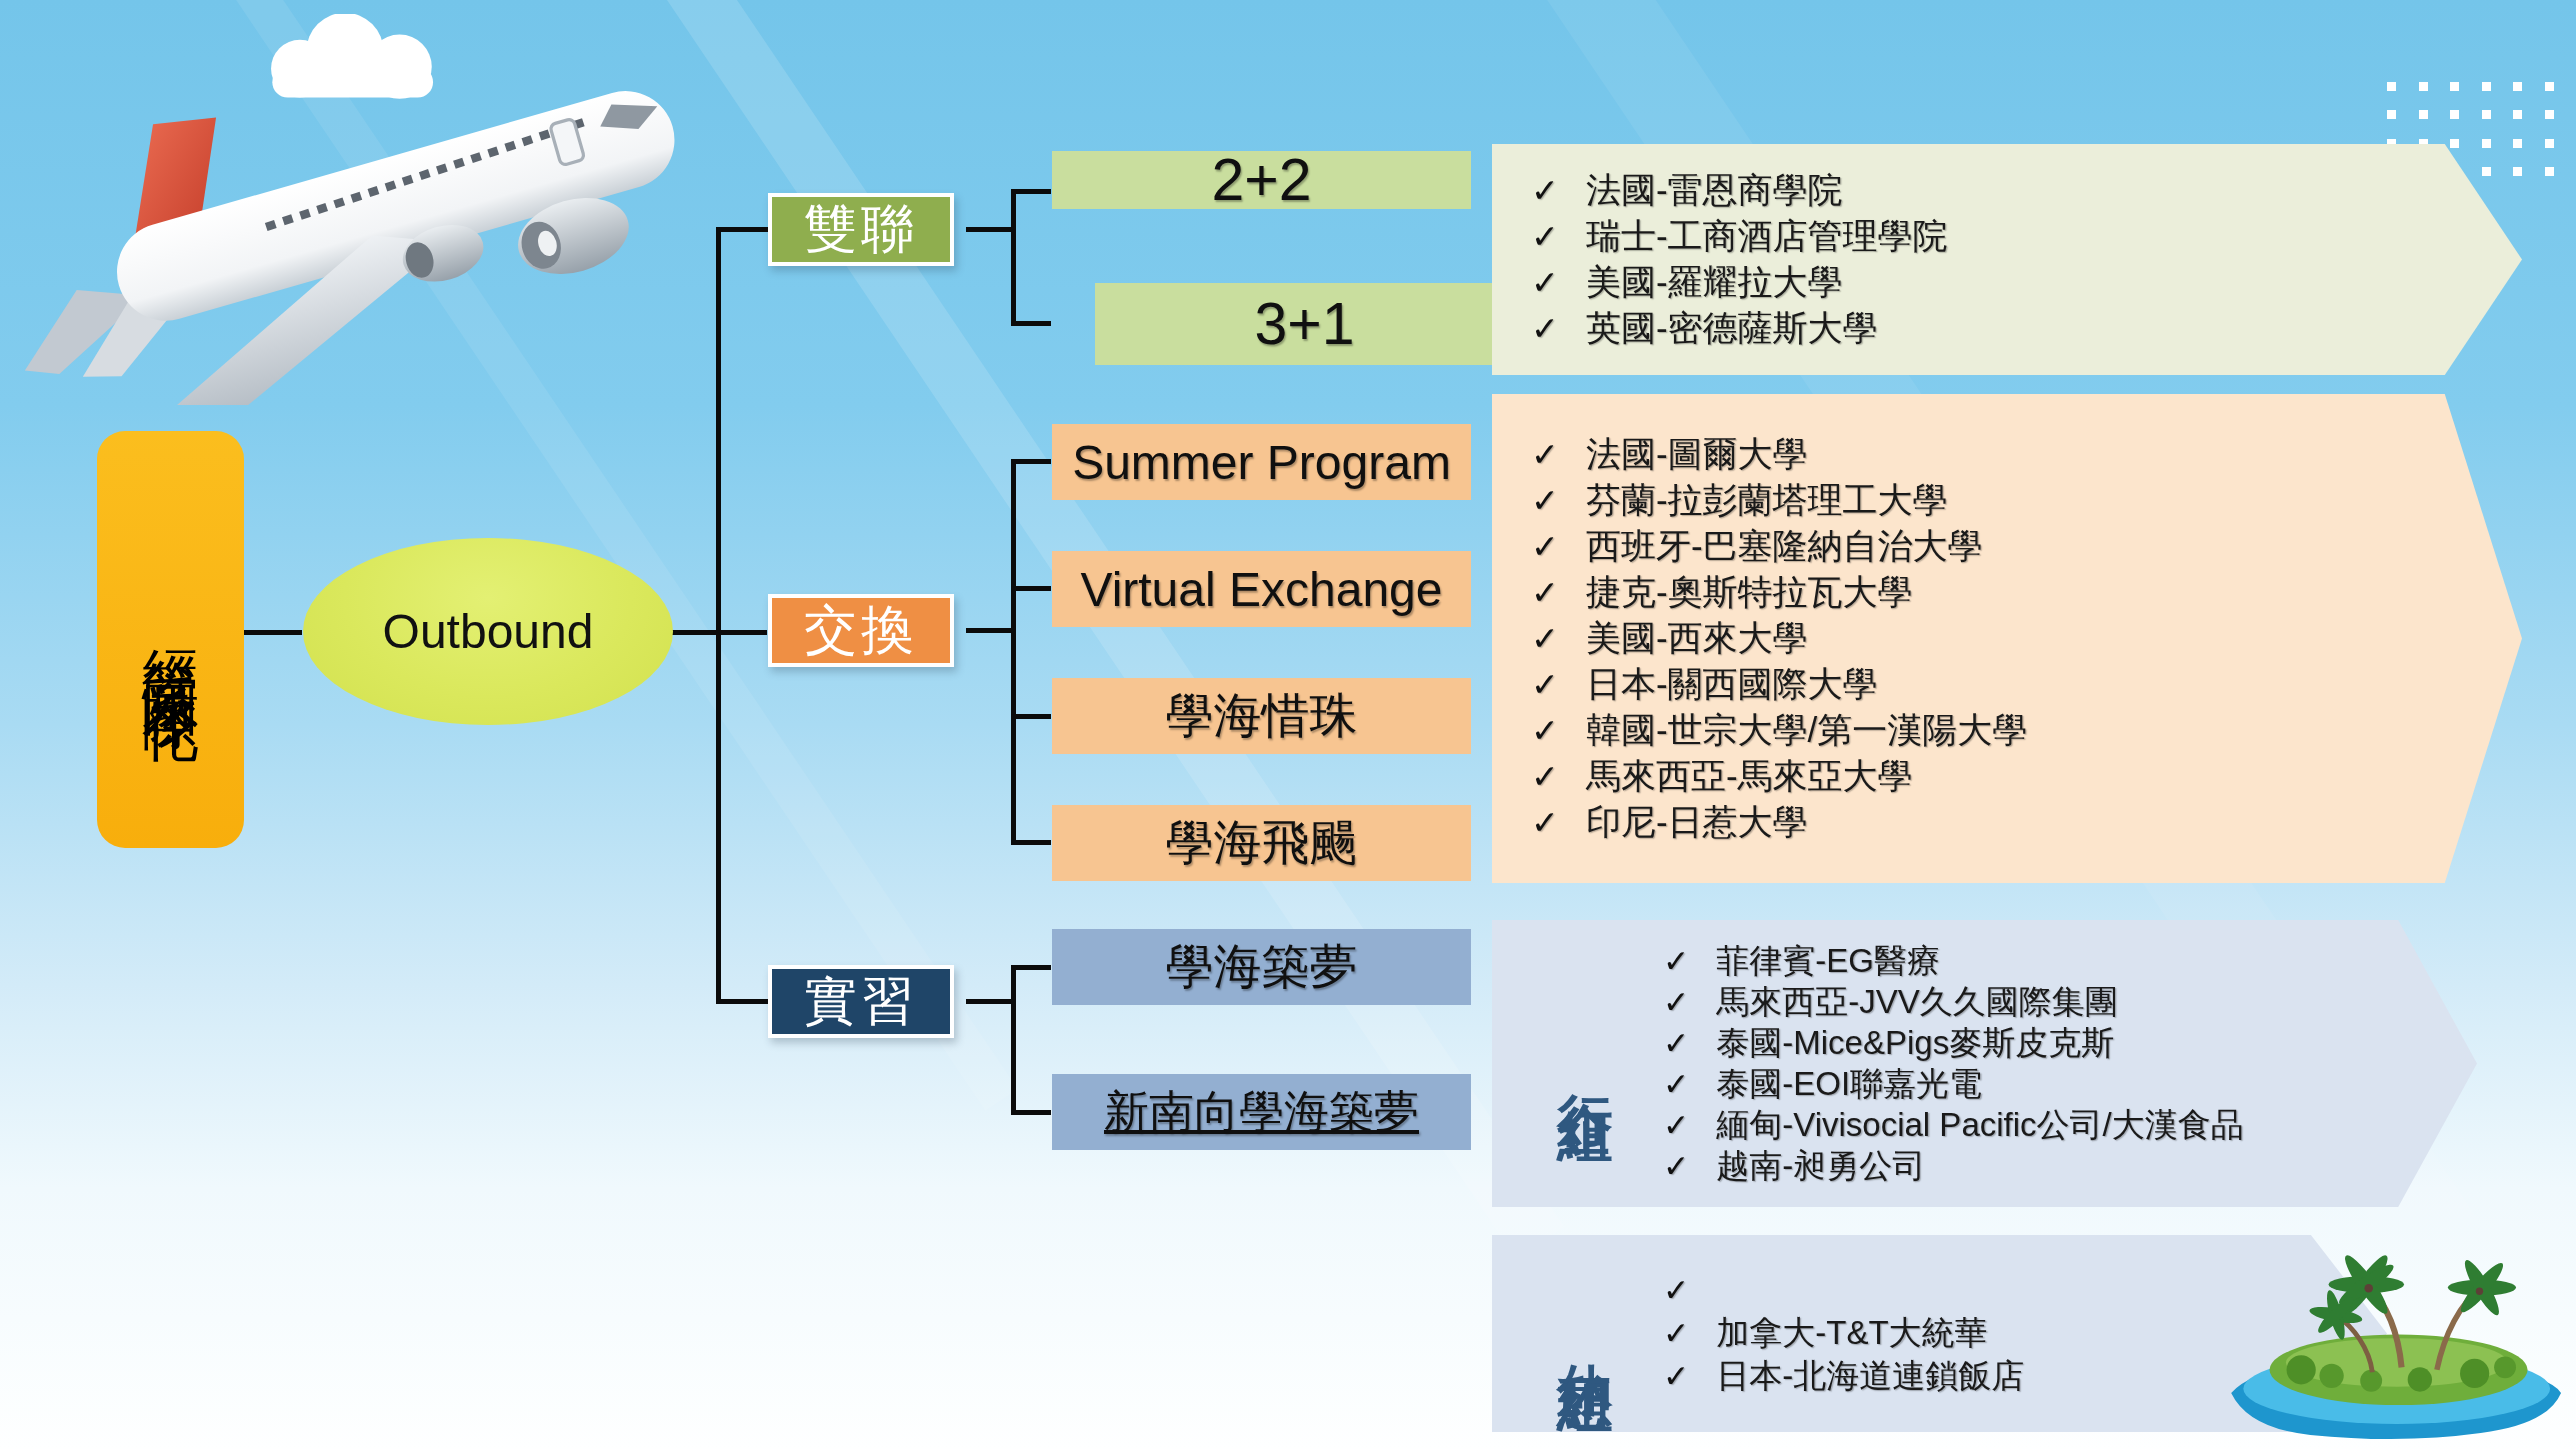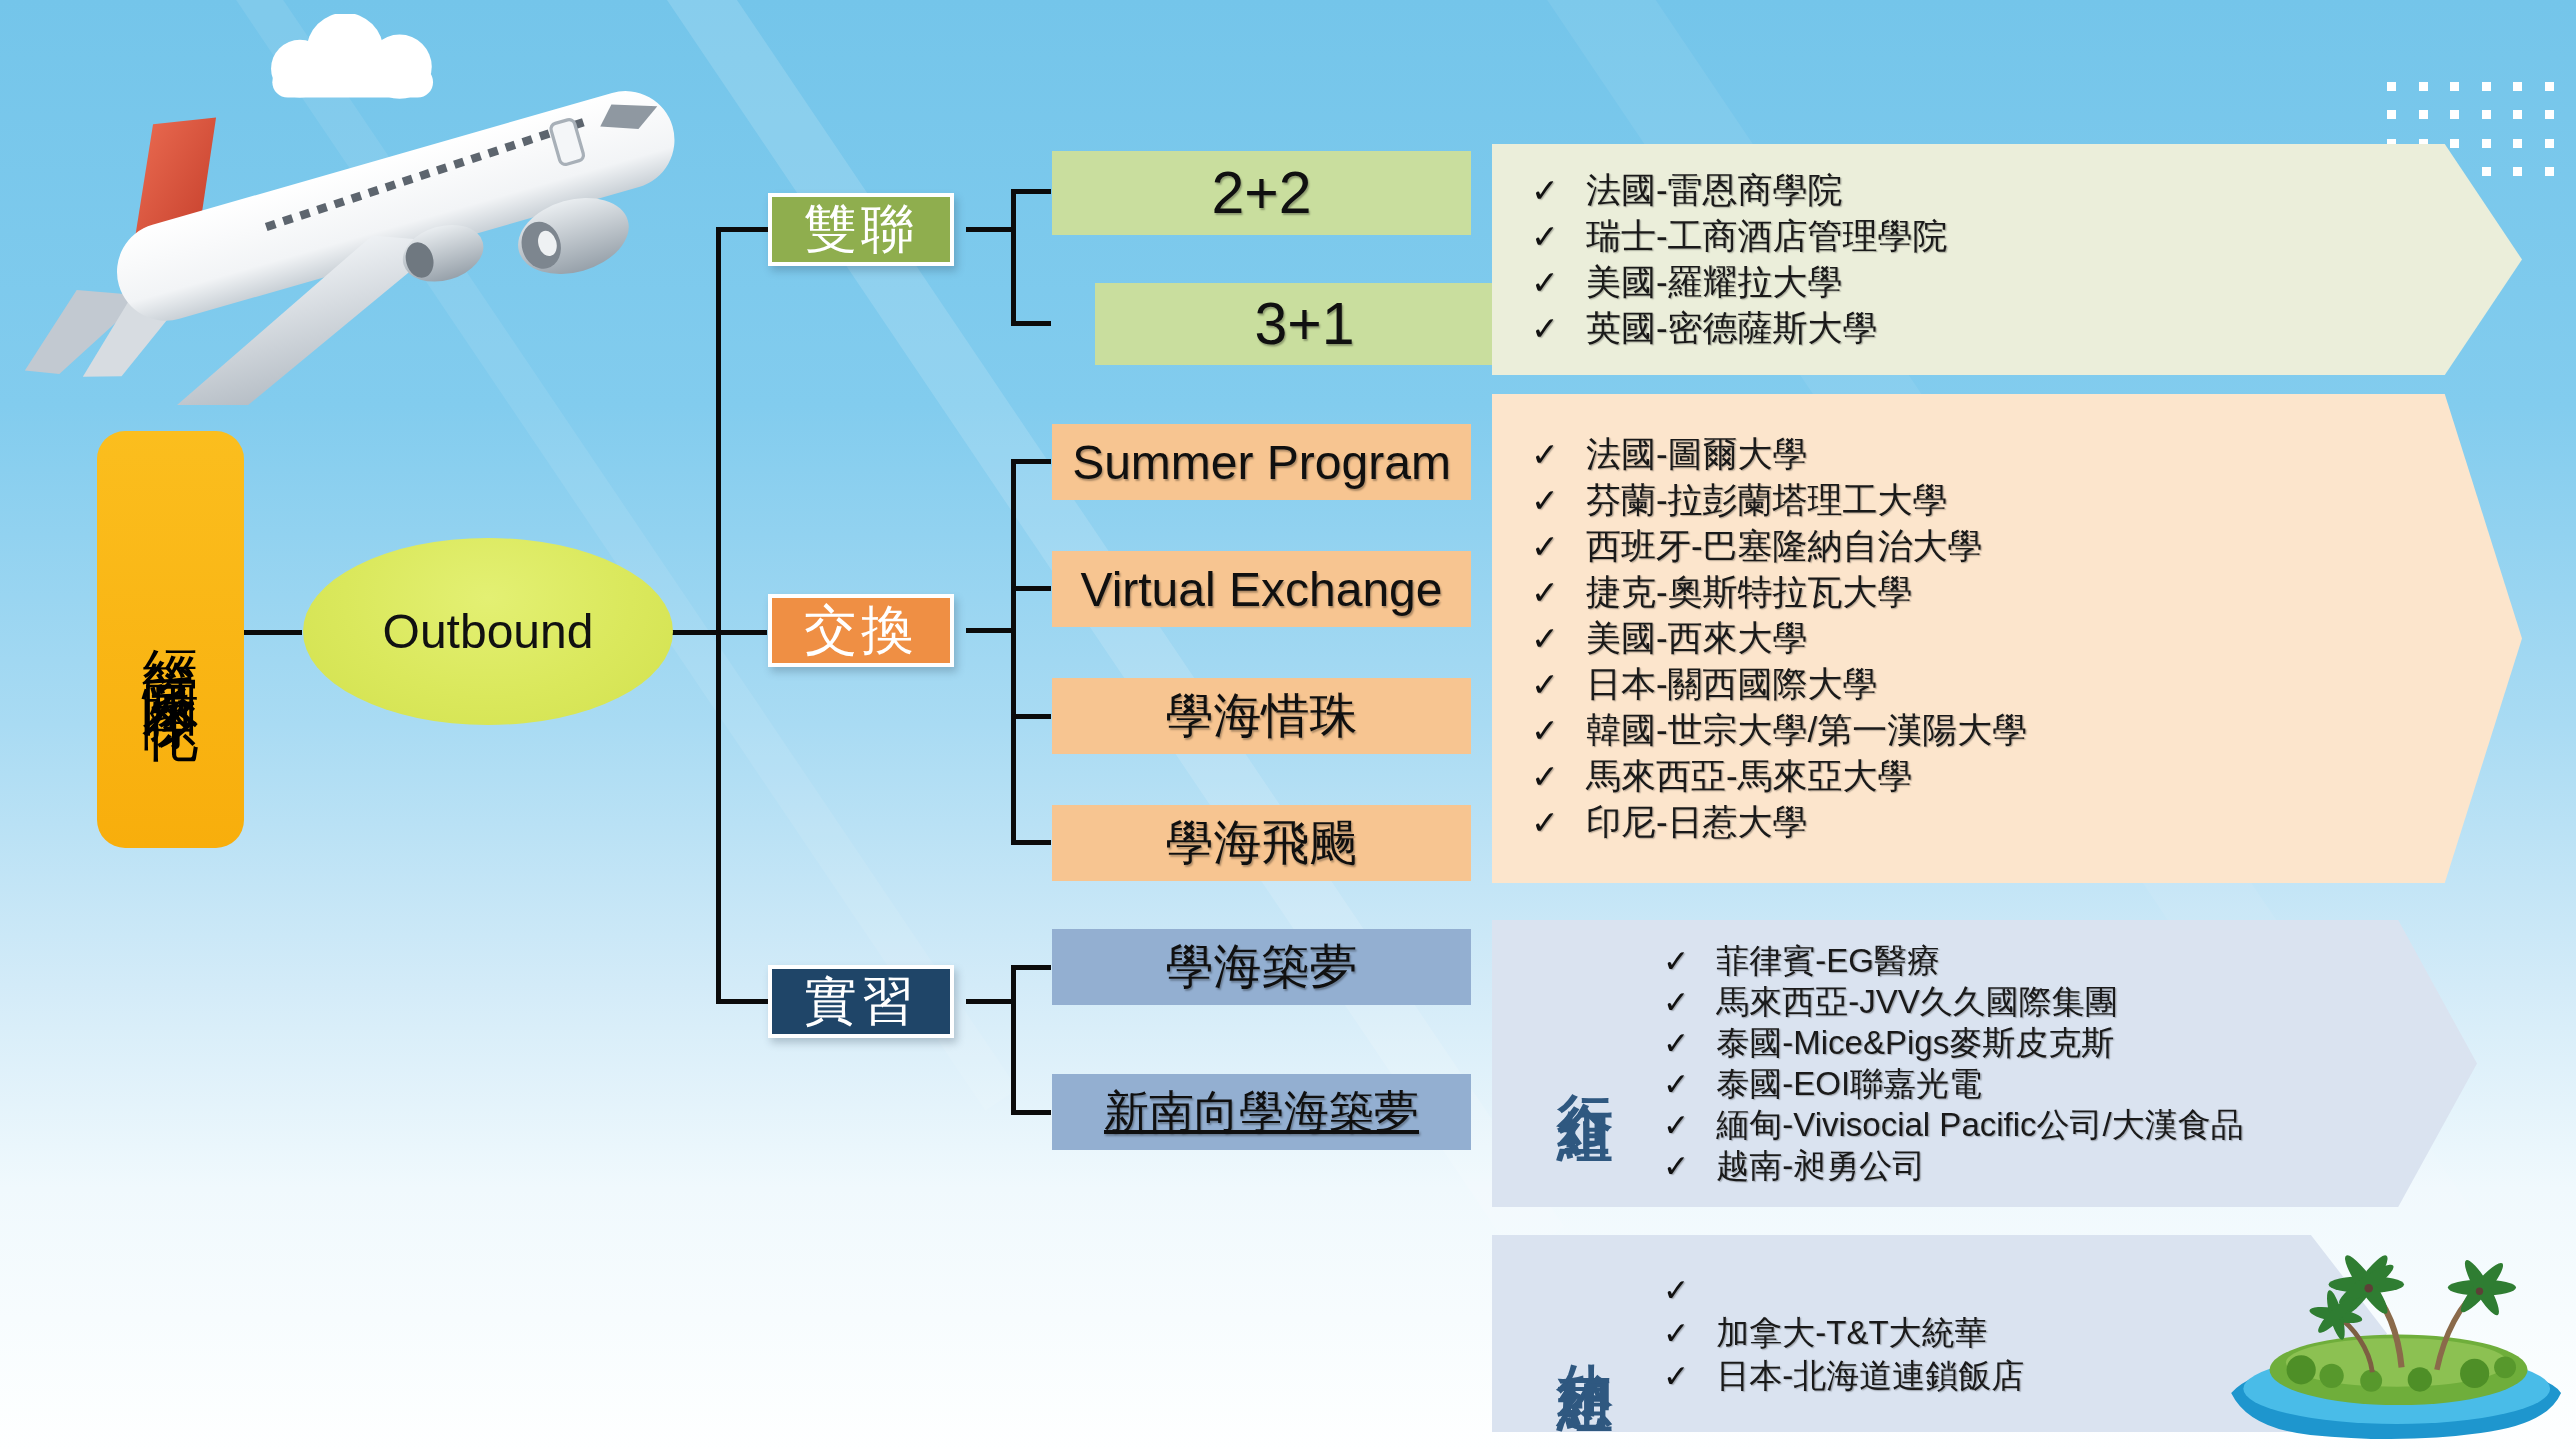--- a/index.html
+++ b/index.html
@@ -233,21 +233,21 @@
   <div class="node branch dual">
     <span>雙聯</span>
   </div>
   <div class="node branch exch">
     <span>交換</span>
   </div>
   <div class="node branch intern">
     <span>實習</span>
   </div>
 
-  <div class="node child green f92" style="top:151px;height:84px;">
+  <div class="node child green f92" style="top:151px;height:58px;">
     <span>2+2</span>
   </div>
   <div class="node child green f92" style="top:283px;height:82px;margin-left:43px;">
     <span>3+1</span>
   </div>
   <div class="node child orange f74" style="top:551px;height:76px;">
     <span>Virtual Exchange</span>
   </div>
   <div class="node child orange f74" style="top:424px;height:76px;">
     <span>Summer Program</span>

